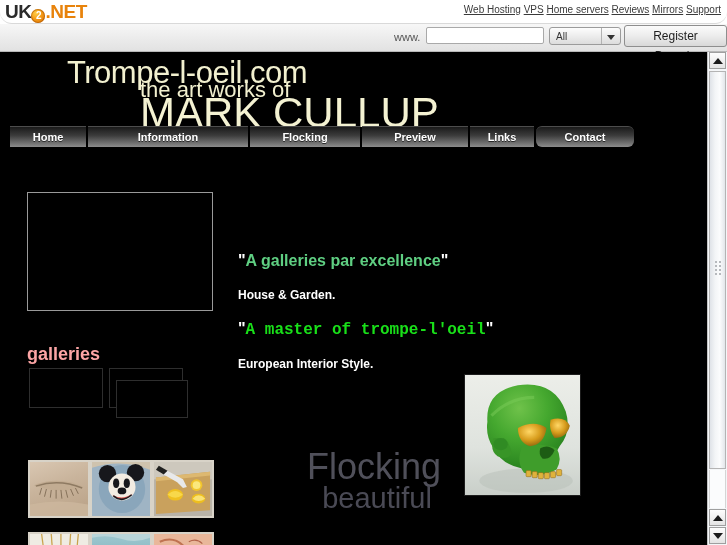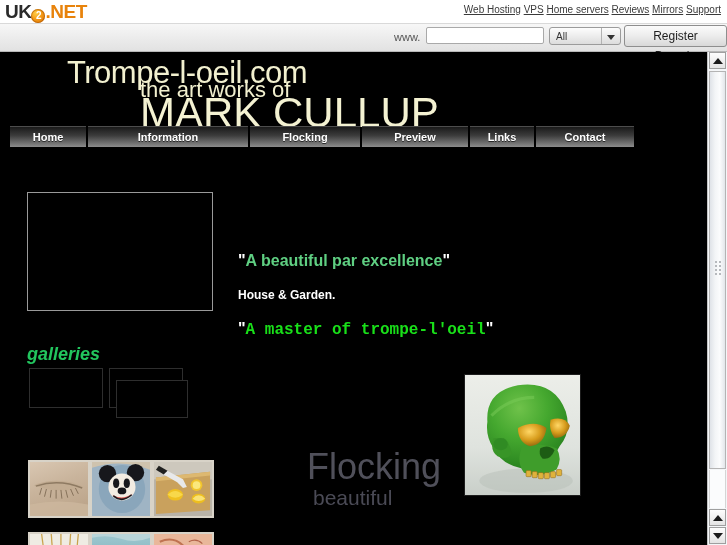--- a/index.html
+++ b/index.html
@@ -16,20 +16,21 @@
     position: relative;
   }
 
   
   #uk2-bar {
     position: absolute;
     left: 0; top: 0;
     width: 727px; height: 23px;
     background: #ffffff;
     border-bottom: 1px solid #d9d9d9;
+    border-radius: 12px;
   }
   #uk2-logo {
     position: absolute;
     left: 5px; top: 1px;
     font-family: "Liberation Sans", sans-serif;
     font-weight: bold;
     font-size: 19px;
     letter-spacing: -0.5px;
     color: #2b2b2b;
     white-space: nowrap;
@@ -255,25 +256,26 @@
 
   
   #flocking-wrap { position: absolute; left: 307px; top: 398px; }
   #flocking-1 {
     font-size: 36px;
     color: #50505a;
     line-height: 33px;
     white-space: nowrap;
   }
   #flocking-2 {
-    font-size: 21px;
+    font-size: 29px;
     color: #4a4a55;
     line-height: 30px;
     margin-left: 6px;
     white-space: nowrap;
+    text-align: center;
   }
 
   
   #skull {
     position: absolute;
     left: 464px; top: 322px;
     width: 115px; height: 120px;
     border: 1px solid #1d1d1d;
     overflow: hidden;
     background: #e9ece9;
@@ -390,33 +392,34 @@
     <div id="title-sub" style="color: rgb(242, 240, 207);">the art works of</div>
     <div id="title-name">MARK CULLUP</div>
   </div>
 
   <nav id="navbar">
     <div class="nav-btn" style="width: 76px;">Home</div>
     <div class="nav-btn" style="width: 160px;">Information</div>
     <div class="nav-btn" style="width: 110px;">Flocking</div>
     <div class="nav-btn" style="width: 106px;">Preview</div>
     <div class="nav-btn" style="width: 64px;">Links</div>
-    <div class="nav-btn" style="width: 98px;">Contact</div>
+    <div class="nav-btn" style="width: 98px; border-radius: 6px;">Contact</div>
   </nav>
 
   <div id="left-photo"></div>
 
   <div id="quotes">
-    <div class="quote-line quote1" style="color: rgb(95, 207, 130);"><span class="q-mark" style="color: rgb(255, 255, 255);">"</span><span>A beautiful par excellence</span><span class="q-mark" style="color: rgb(255, 255, 255);">"</span></div>
+    <div class="quote-line quote1" style="color: rgb(95, 207, 130);"><span class="q-mark" style="color: rgb(255, 255, 255);">"</span><span>A galleries par excellence</span><span class="q-mark" style="color: rgb(255, 255, 255);">"</span></div>
     <div class="attrib">House &amp; Garden.</div>
 
     <div class="quote-line quote2" style="color: rgb(25, 224, 25);"><span class="q-mark" style="color: rgb(255, 255, 255);">"</span><span>A master of trompe-l'oeil</span><span class="q-mark" style="color: rgb(255, 255, 255);">"</span></div>
-  </div>
-
-  <div id="galleries-label" style="color: #22c55e; font-style: italic;">galleries</div>
+    <div class="attrib">European Interior Style.</div>
+  </div>
+
+  <div id="galleries-label" style="color: #fca5a5;">galleries</div>
 
   <div class="ph-box" id="ph-a"></div>
   <div class="ph-box" id="ph-b"></div>
   <div class="ph-box" id="ph-c"></div>
 
   <div class="thumb" style="left:28px;  top:408px;">
     <svg width="100%" height="100%" viewBox="0 0 60 56" preserveAspectRatio="none">
       <defs>
           <linearGradient id="sk" x1="0" y1="0" x2="0.4" y2="1">
         <stop offset="0%" stop-color="#d9c7b2"></stop>

